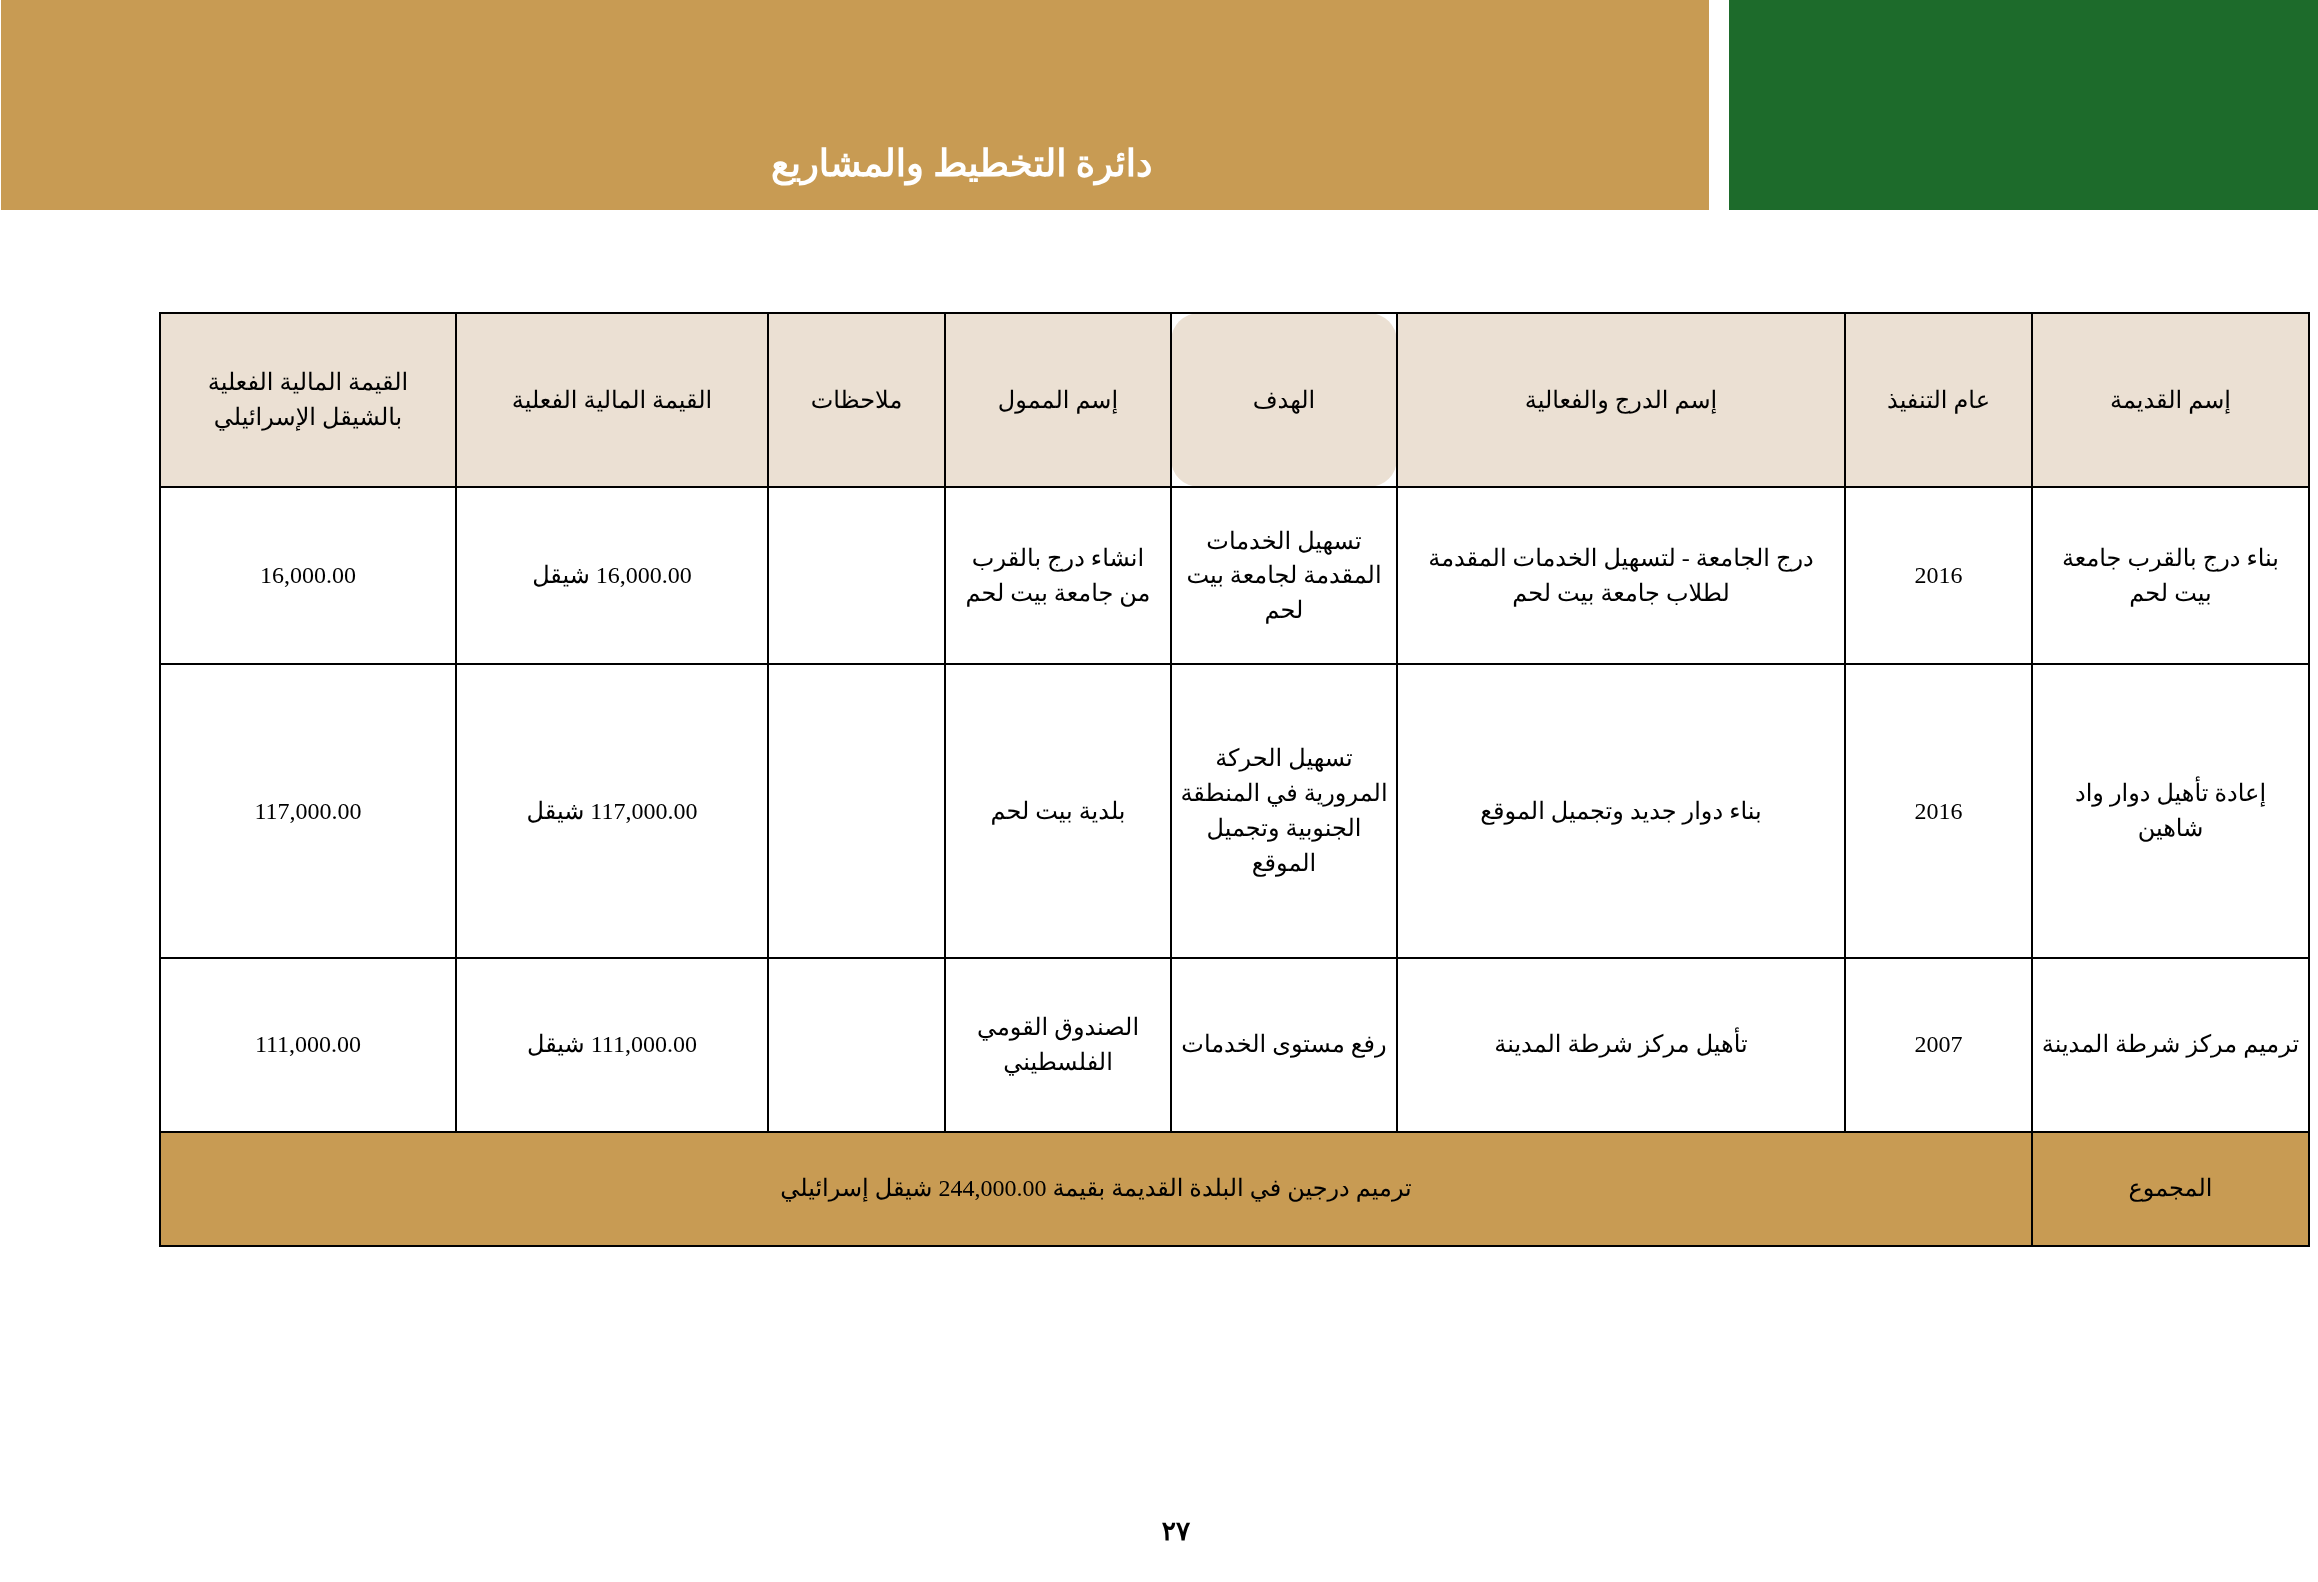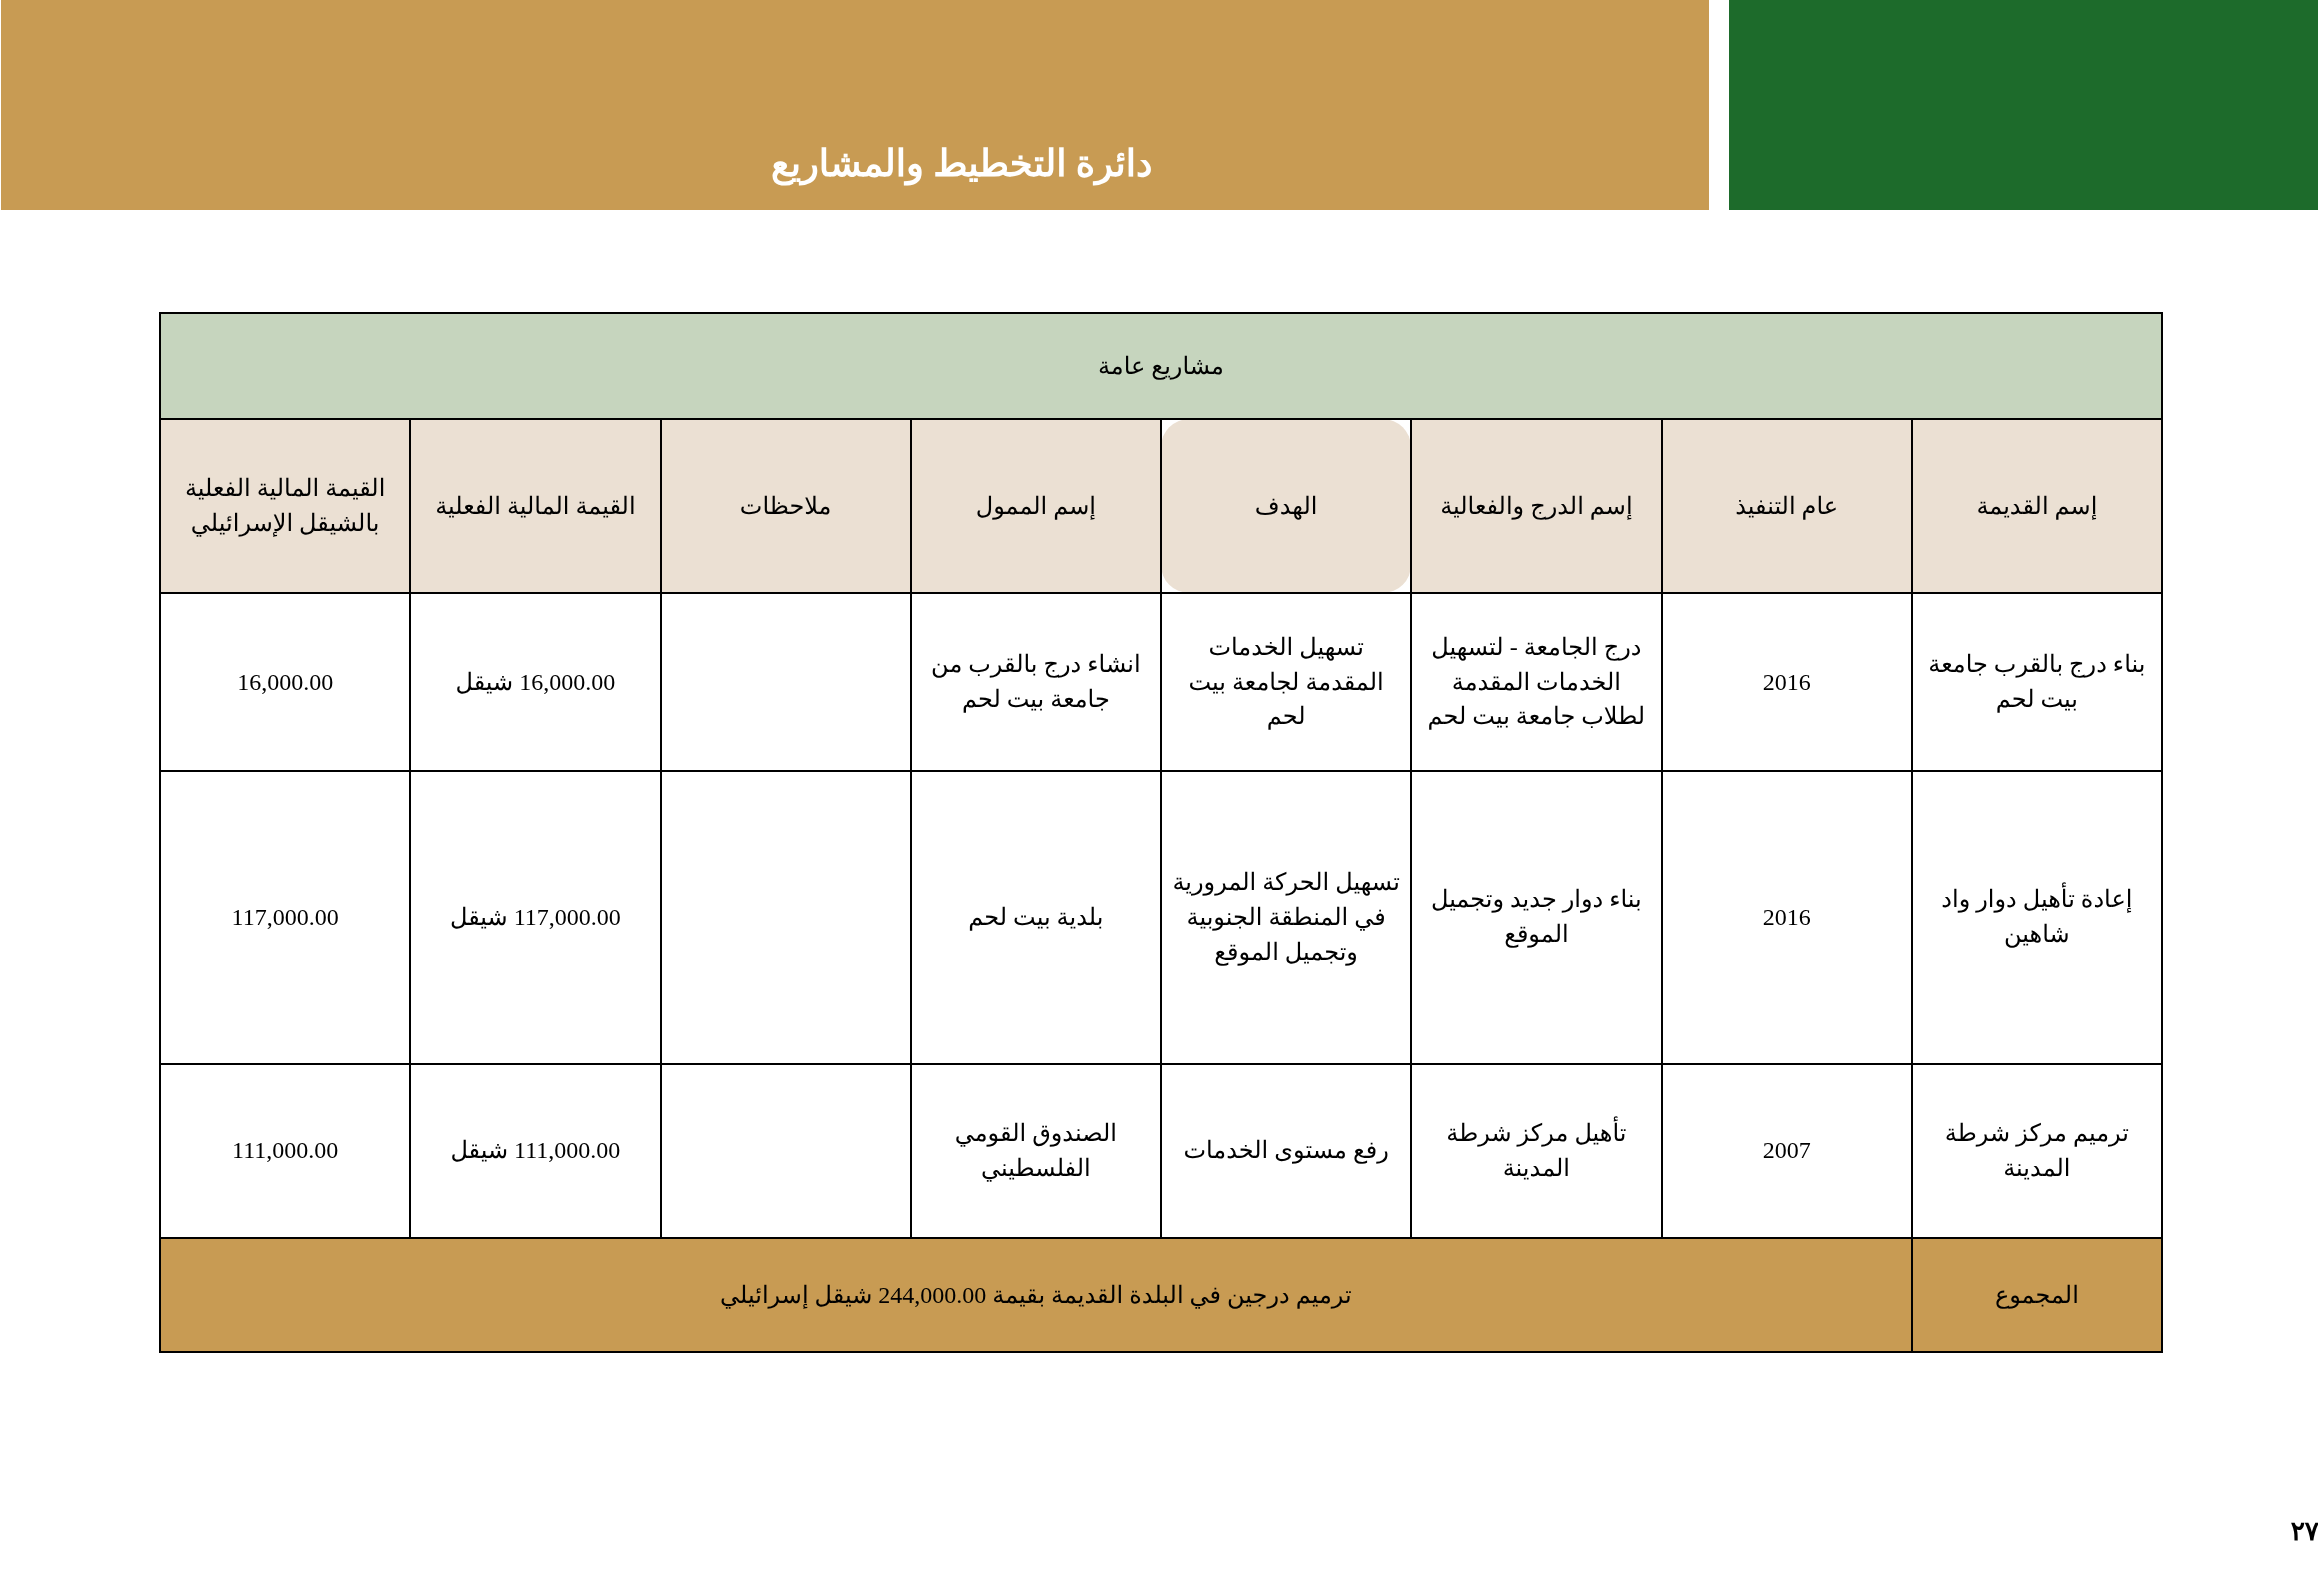--- a/index.html
+++ b/index.html
@@ -108,39 +108,37 @@
   .c-notes    { width: 159px; }
   .c-value    { width: 294px; }
   .c-value-ils{ width: 278px; margin-top: 12px; }
 
   
   #page-number {
     position: absolute;
     left: 17px;
     right: 0;
     top: 1515px;
+    text-align: center;
     font-size: 26.4px;
     font-weight: bold;
     color: #000000;
     font-family: "Liberation Serif", "DejaVu Serif", serif;
     padding-left: 16px;
   }
 </style>
 </head>
 <body>
 
 <div id="header-band-gold"></div>
 <div id="header-band-green"></div>
 <div id="header-title">دائرة التخطيط والمشاريع</div>
 
 <table id="projects-table">
   <tbody>
-    <tr>
-      <td class="title-cell" colspan="8">مشاريع عامة</td>
-    </tr>
 
     <tr>
       <td class="head-cell c-project">إسم القديمة</td>
       <td class="head-cell c-year">عام التنفيذ</td>
       <td class="head-cell c-activity">إسم الدرج والفعالية</td>
       <td class="head-cell c-goal">الهدف</td>
       <td class="head-cell c-funder">إسم الممول</td>
       <td class="head-cell c-notes">ملاحظات</td>
       <td class="head-cell c-value">القيمة المالية الفعلية</td>
       <td class="head-cell c-value-ils">القيمة المالية الفعلية بالشيقل الإسرائيلي</td>

